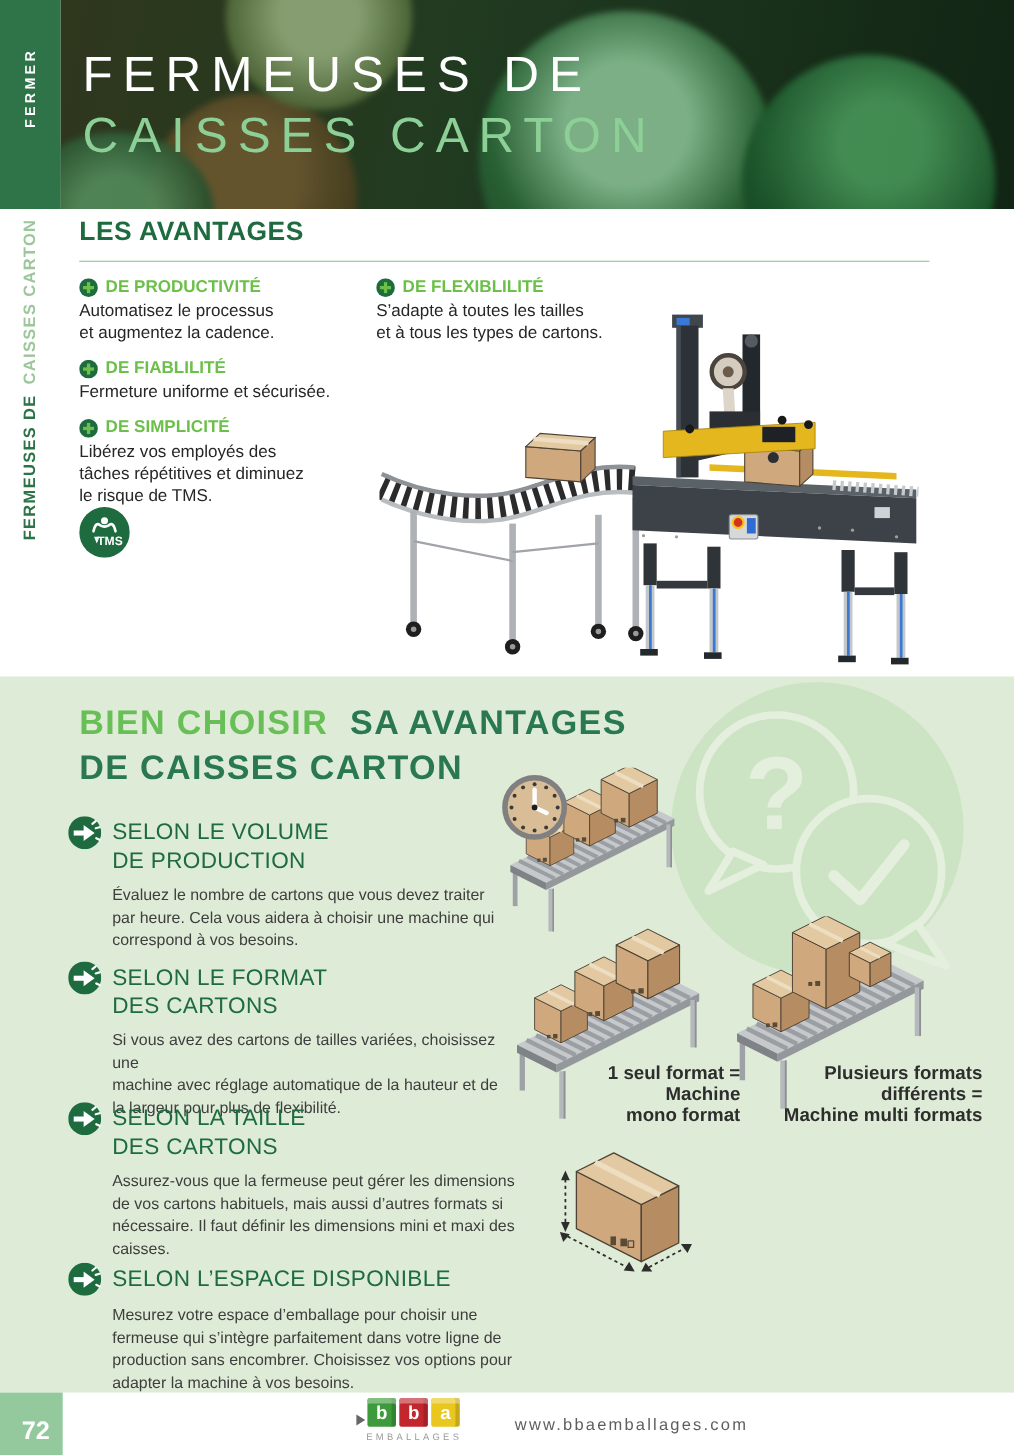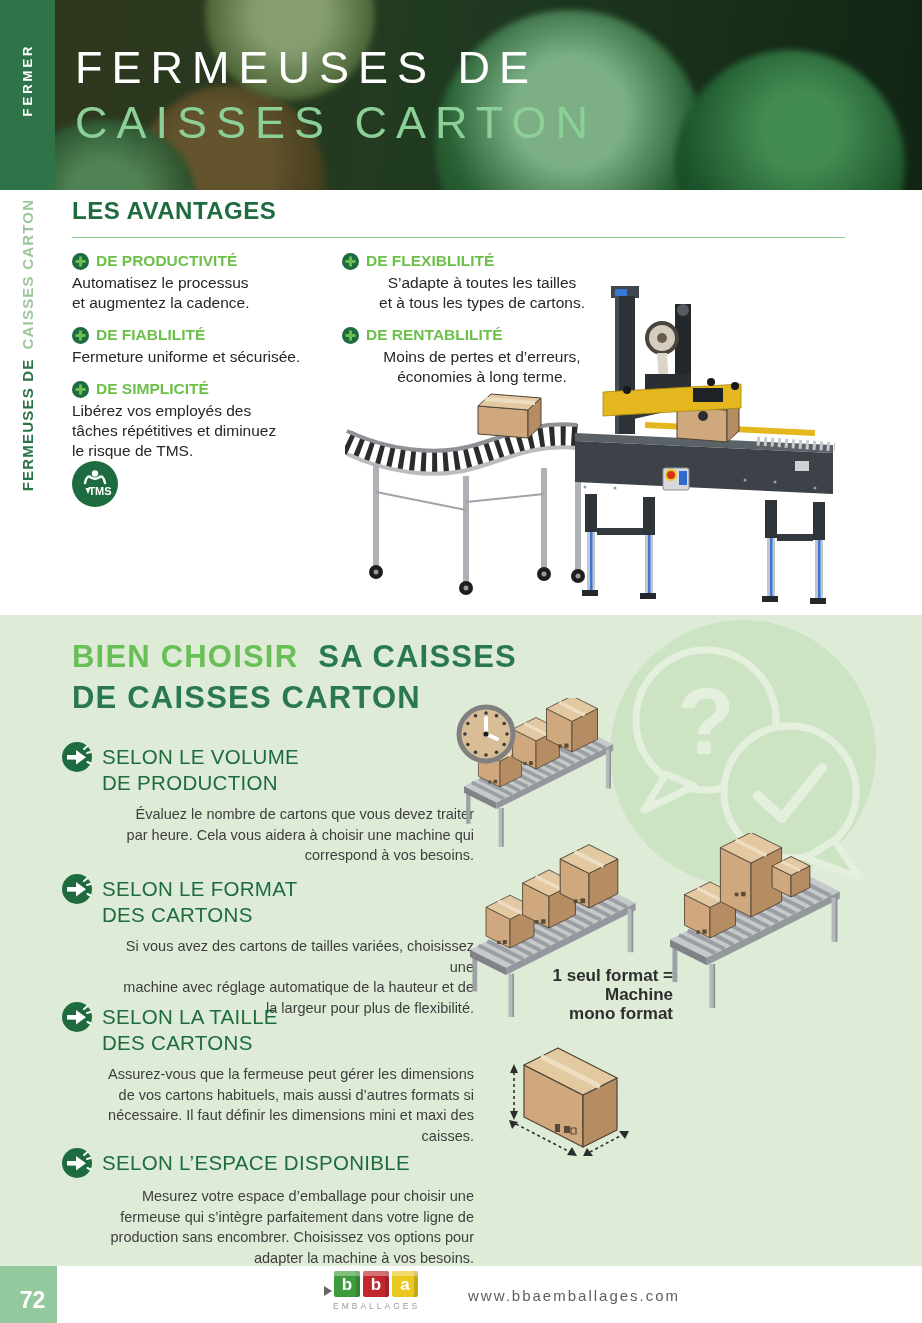--- a/index.html
+++ b/index.html
@@ -33,41 +33,41 @@
   .hero .tint{position:absolute;inset:0;background:rgba(27,74,38,.30);}
   .hero-title{position:absolute;left:20px;top:40px;font-weight:300;font-size:45px;line-height:55px;
         letter-spacing:9px;color:#fff;}
   .hero-title .l2{color:#8ccf97;}
 
   
   .av-title{position:absolute;left:72px;top:197px;font-size:24px;font-weight:bold;color:#1e6b40;letter-spacing:.5px;}
   .av-rule{position:absolute;left:72px;top:237px;width:773px;height:1px;background:#8cc98f;}
   .av-col{position:absolute;top:252px;}
   .av-col.left{left:72px;width:268px;}
-  .av-col.right{left:342px;width:280px;text-align:center;}
+  .av-col.right{left:342px;width:280px;}
   .av-item{margin-bottom:13px;}
   .av-head{display:flex;align-items:center;gap:7px;color:#6cc04a;font-weight:bold;font-size:15.5px;}
   .av-body{margin-top:3px;font-weight:normal;color:#262626;font-size:15.5px;line-height:20px;white-space:pre-line;}
   .tms-badge{position:absolute;left:72px;top:461px;width:46px;height:46px;}
 
   
   .machine{position:absolute;left:345px;top:266px;width:577px;height:347px;}
 
   
   .panel{position:absolute;left:0;top:615px;width:922px;height:651px;background:#deecd7;}
   .big-circle{position:absolute;left:610px;top:620px;width:266px;height:266px;border-radius:50%;
         background:#cde4c4;}
   .panel-title{position:absolute;left:72px;top:636px;font-size:31px;font-weight:bold;line-height:41px;
         letter-spacing:1.2px;color:#2a7850;}
   .panel-title .accent{color:#69bf57;margin-right:20px;}
   .sec{position:absolute;left:62px;width:412px;}
   .sec-row{display:flex;align-items:flex-start;gap:10px;}
   .sec-icon{flex:0 0 30px;}
   .sec-h{font-size:20.5px;font-weight:normal;color:#1e6b40;line-height:26px;letter-spacing:.3px;padding-top:2px;}
-  .sec-body{margin-left:40px;margin-top:8px;font-size:14.5px;color:#3e3e3e;line-height:20.5px;white-space:pre-line;text-align:right;}
+  .sec-body{margin-left:40px;margin-top:8px;font-size:14.5px;color:#3e3e3e;line-height:20.5px;white-space:pre-line;}
   .s1{top:742px;} .s2{top:874px;} .s3{top:1002px;} .s4{top:1148px;}
   .illus{position:absolute;}
   .caption{position:absolute;font-size:17px;font-weight:bold;color:#2d2d2d;line-height:19px;
         text-align:right;white-space:pre-line;}
   .cap-mono{left:468px;top:966px;width:205px;}
   .cap-multi{left:683px;top:966px;width:210px;}
 
   
   .page-box{position:absolute;left:0;top:1266px;width:57px;height:68px;background:#94c99e;
         display:flex;align-items:center;justify-content:center;padding-left:8px;box-sizing:border-box;
@@ -229,32 +229,20 @@
         <svg width="17" height="17" viewBox="0 0 17 17">
             <circle cx="8.5" cy="8.5" r="8.5" fill="#1e6b40"></circle>
             <rect x="3.5" y="7" width="10" height="3" fill="#6cc04a"></rect>
             <rect x="7" y="3.5" width="3" height="10" fill="#6cc04a"></rect>
           </svg>
         <span>DE FLEXIBLILITÉ</span>
       </div>
       <div class="av-body">S’adapte à toutes les tailles
 et à tous les types de cartons.</div>
     </div>
-    <div class="av-item">
-      <div class="av-head">
-        <svg width="17" height="17" viewBox="0 0 17 17">
-            <circle cx="8.5" cy="8.5" r="8.5" fill="#1e6b40"></circle>
-            <rect x="3.5" y="7" width="10" height="3" fill="#6cc04a"></rect>
-            <rect x="7" y="3.5" width="3" height="10" fill="#6cc04a"></rect>
-          </svg>
-        <span>DE RENTABLILITÉ</span>
-      </div>
-      <div class="av-body">Moins de pertes et d’erreurs,
-économies à long terme.</div>
-    </div>
   </div>
 
   <svg class="tms-badge" viewBox="0 0 46 46">
     <circle cx="23" cy="23" r="23" fill="#1e6b40"></circle>
     <circle cx="23" cy="12.5" r="3.2" fill="#ffffff"></circle>
     <path d="M13,22 Q15,13 19,16.5 M33,22 Q31,13 27,16.5 M19,16.5 Q23,19 27,16.5" fill="none" stroke="#ffffff" stroke-width="2.4" stroke-linecap="round"></path>
     <polygon points="13.5,27 18.5,27 16,33" fill="#ffffff"></polygon>
     <text x="28" y="34" text-anchor="middle" font-size="11" font-weight="bold" fill="#ffffff" font-family="Liberation Sans, sans-serif">TMS</text>
   </svg>
 
@@ -362,21 +350,21 @@
       <circle cx="96" cy="100" r="70" fill="none" stroke="#e4f0dd" stroke-width="7"></circle>
       <path d="M56,154 L34,190 L84,166 Z" fill="#cde4c4" stroke="#e4f0dd" stroke-width="7" stroke-linejoin="round"></path>
       <text x="96" y="134" text-anchor="middle" font-size="94" font-weight="bold" fill="#e4f0dd" font-family="Liberation Sans, sans-serif">?</text>
       <circle cx="180" cy="172" r="66" fill="#cde4c4" stroke="#e4f0dd" stroke-width="7"></circle>
       <path d="M224,220 L250,258 L196,238 Z" fill="#cde4c4" stroke="#e4f0dd" stroke-width="7" stroke-linejoin="round"></path>
       <path d="M148,176 L172,198 L212,148" fill="none" stroke="#e4f0dd" stroke-width="10" stroke-linecap="round" stroke-linejoin="round"></path>
     </svg>
   </div>
 
   <div class="panel-title">
-    <div><span class="accent">BIEN CHOISIR</span><span>SA CAISSES</span></div>
+    <div><span class="accent">BIEN CHOISIR</span><span>SA AVANTAGES</span></div>
     <div>DE CAISSES CARTON</div>
   </div>
 
   <div class="sec s1">
     <div class="sec-row">
       <svg class="sec-icon" width="30" height="30" viewBox="0 0 30 30">
         <circle cx="15" cy="15" r="15" fill="#1e6b40"></circle>
         <rect x="5" y="13" width="10" height="4.6" fill="#ffffff"></rect>
         <polygon points="14,8 24,15.3 14,22.6" fill="#ffffff"></polygon>
         <g stroke="#ffffff" stroke-width="2" stroke-linecap="round">
@@ -504,20 +492,23 @@
       <polygon points="127,126 117,125 122,117" stroke="none"></polygon>
       <line x1="140" y1="122" x2="172" y2="105" stroke-dasharray="3 3"></line>
       <polygon points="133,126 143,126 137,118" stroke="none"></polygon>
       <polygon points="179,101 169,101 175,109" stroke="none"></polygon>
     </g>
   </svg>
 
   <div class="caption cap-mono">1 seul format =
 Machine
 mono format</div>
+  <div class="caption cap-multi">Plusieurs formats
+différents =
+Machine multi formats</div>
 
   <div class="page-box">72</div>
 
   <div class="logo">
     <div class="logo-cubes">
       <span class="logo-tri"></span>
       <span class="logo-cube cube-g">b</span>
       <span class="logo-cube cube-r">b</span>
       <span class="logo-cube cube-y">a</span>
     </div>

